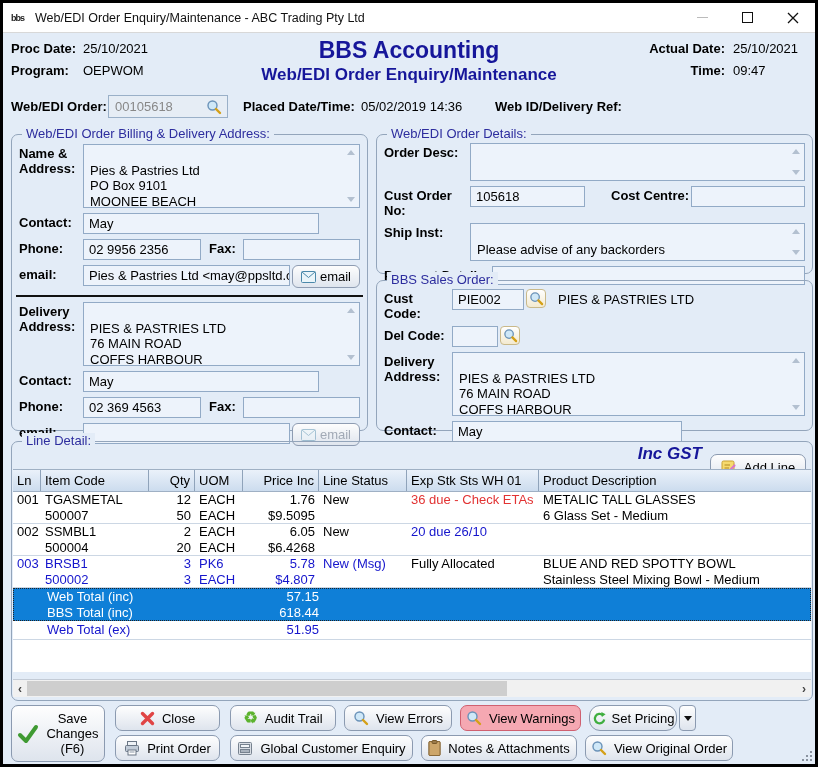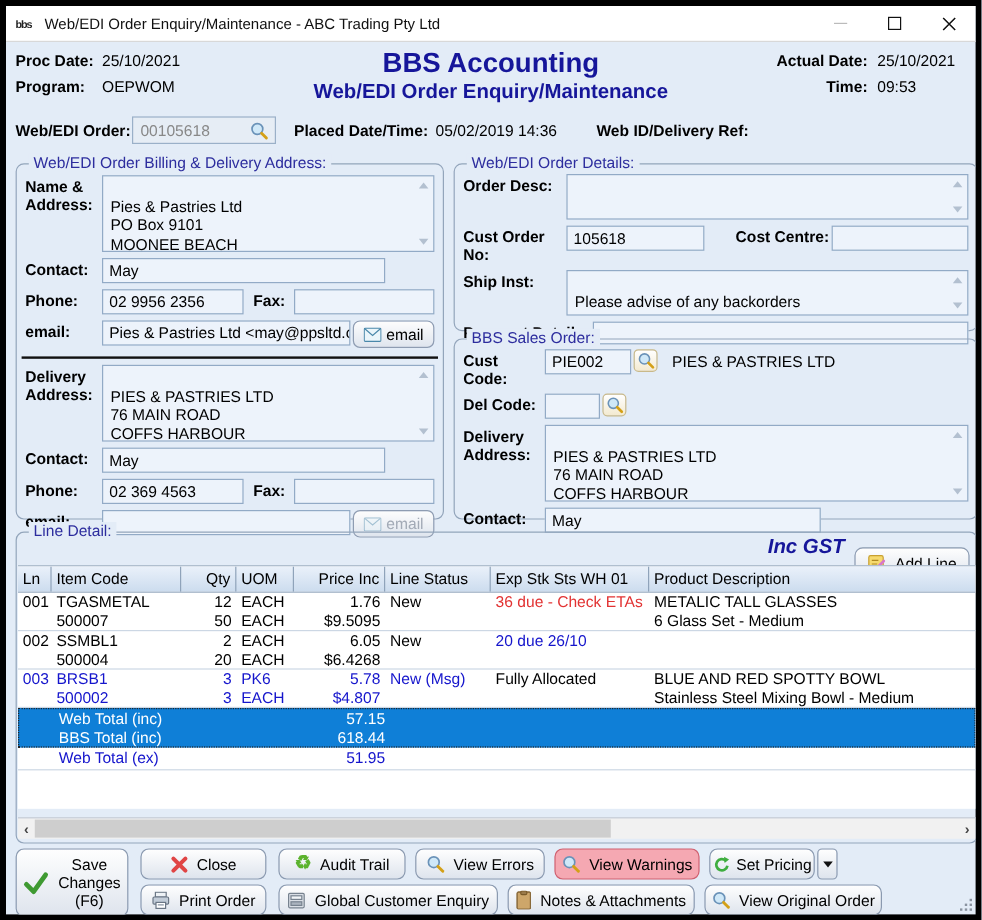--- a/index.html
+++ b/index.html
@@ -1,17 +1,17 @@
 <!DOCTYPE html>
 <html><head>
 <meta charset="utf-8">
 <style>
   * { margin:0; padding:0; box-sizing:border-box; font-family:"Liberation Sans", sans-serif; }
   html,body { background:#9aa5b1; }
-  .window { position:relative; width:818px; height:767px; background:#e3ecf7; border:5px solid #000000; overflow:hidden; }
+  .window { position:relative; width:818px; height:767px; background:#e3ecf7; border:3px solid #000000; overflow:hidden; }
 
   
   .titlebar { position:absolute; left:0; top:0; right:0; height:30px; background:#ffffff; border-bottom:1px solid #d8d8d8; display:flex; align-items:center; }
   .tb-icon { width:18px; height:16px; margin:0 6px 0 8px; font-size:9px; font-weight:bold; color:#222; letter-spacing:-1px; line-height:16px; }
   .tb-title { font-size:12.5px; color:#111; flex:1; white-space:nowrap; overflow:hidden; }
   .tb-controls { display:flex; height:30px; }
   .tb-btn { width:45px; height:30px; display:flex; align-items:center; justify-content:center; cursor:default; }
   .min-glyph { width:11px; height:1px; background:#bbb; }
   .max-glyph { width:11px; height:11px; border:1.2px solid #111; }
 
@@ -134,21 +134,21 @@
       <div class="app-title">BBS Accounting</div>
       <div class="screen-title">Web/EDI Order Enquiry/Maintenance</div>
     </div>
     <div class="hdr-right">
       <div class="row">
           <span class="bl">Actual Date:</span>
           <span class="val">25/10/2021</span>
         </div>
       <div class="row">
           <span class="bl">Time:</span>
-          <span class="val">09:53</span>
+          <span class="val">09:47</span>
         </div>
     </div>
   </div>
 
   <div class="orderbar">
     <span class="bl" style="left:8px;">Web/EDI Order:</span>
     <div class="ord-input">
       <span class="txt">00105618</span>
       <span class="mag-btn" style="border:none;background:none;">
         <svg width="16" height="16" viewBox="0 0 16 16">
@@ -456,21 +456,21 @@
   </div>
 
   <div class="btn warn" style="left:457px; top:702px; width:121px;">
     <svg width="16" height="16" viewBox="0 0 16 16">
         <circle cx="6.5" cy="6.5" r="4.5" fill="#cfe8f8" stroke="#6a92b8" stroke-width="1.4"></circle>
         <line x1="10" y1="10" x2="14" y2="14" stroke="#d4a017" stroke-width="2.4" stroke-linecap="round"></line>
       </svg>
     <span>View Warnings</span>
   </div>
 
-  <div class="btn" style="left:586px; top:702px; width:88px; gap:5px;">
+  <div class="btn" style="left:586px; top:702px; width:88px; gap:5px;border-radius:11px;">
     <svg width="15" height="15" viewBox="0 0 16 16">
         <path d="M13 9 A5 5 0 1 1 11.5 4.5" fill="none" stroke="#3fae3f" stroke-width="2.4"></path>
         <path d="M10 1 L14.5 3.5 L10.5 6.5 Z" fill="#3fae3f"></path>
       </svg>
     <span>Set Pricing</span>
   </div>
   <div class="dd-btn">
       <div class="dd-tri"></div>
     </div>
 

